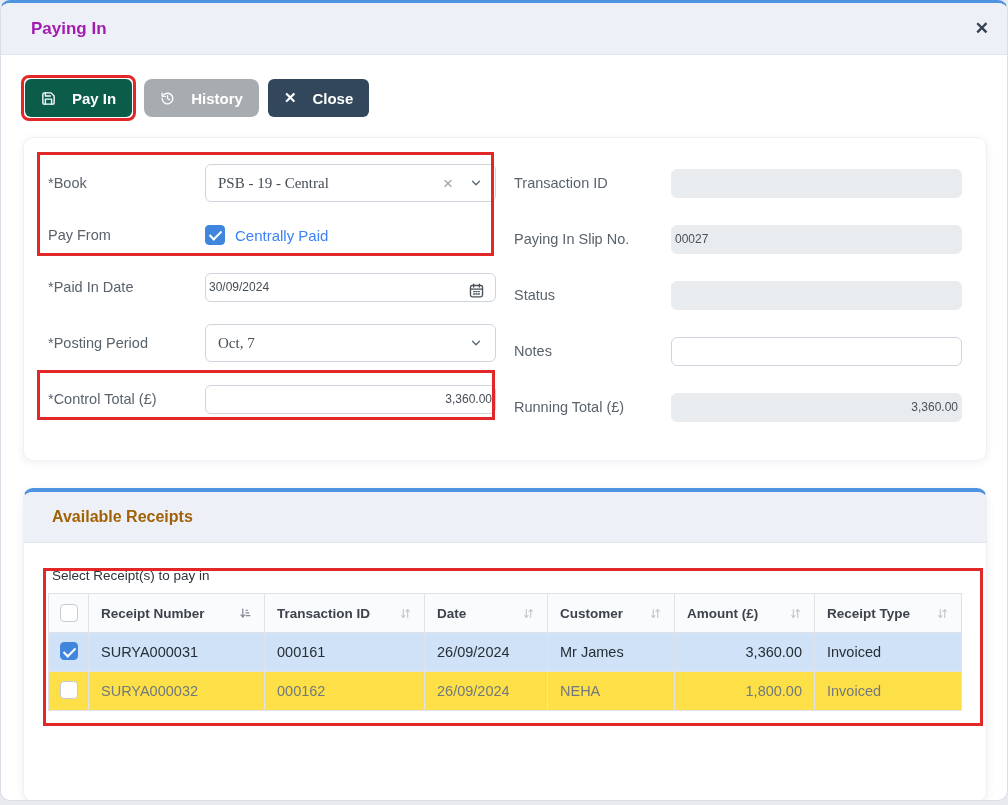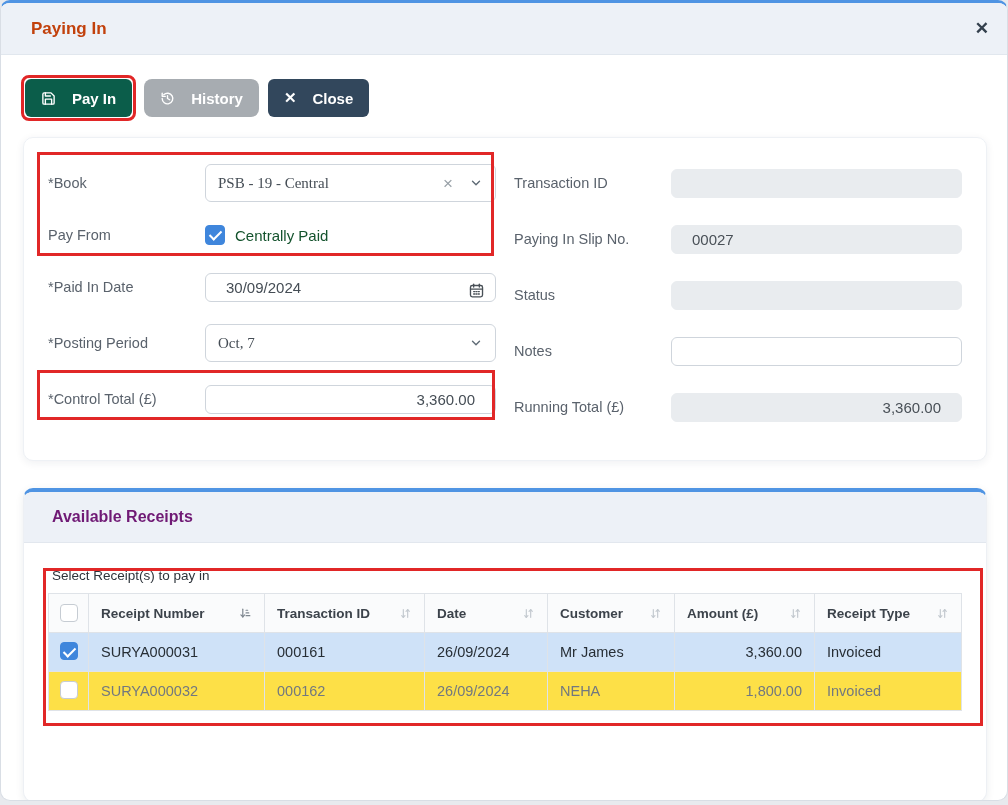--- a/index.html
+++ b/index.html
@@ -14,21 +14,21 @@
     position:absolute; left:0; top:0; width:1008px; height:801px;
     background:#fff; border-radius:10px;
     border:1px solid #d9dee5; border-top:3px solid #4f94e3;
     overflow:hidden;
   }
   
   .modal-header {
     height:52px; background:#edf1f7; border-bottom:1px solid #e1e7ee;
     display:flex; align-items:center; padding:0 18px 0 30px;
   }
-  .modal-title { font-size:17px; font-weight:700; color:#c2410c; flex:1; }
+  .modal-title { font-size:17px; font-weight:700; color:#a21caf; flex:1; }
   .modal-close { font-size:17px; font-weight:700; color:#33404d; cursor:pointer; line-height:1; }
   
   .toolbar { position:absolute; left:20px; top:72px; display:flex; align-items:center; }
   .payin-wrap { border:3px solid #e12727; border-radius:8px; padding:1px; }
   .btn {
     height:38px; padding:0 16px; border:none; border-radius:6px;
     display:inline-flex; align-items:center; gap:16px;
     font-family:"Liberation Sans",sans-serif; font-size:15px; font-weight:700; color:#fff; cursor:pointer;
   }
   .btn svg { display:block; }
@@ -50,50 +50,50 @@
   .fctrl { flex:1; min-width:0; }
   .select-box {
     height:38px; border:1px solid #cfd5dc; border-radius:6px; background:#fff;
     display:flex; align-items:center; padding:0 12px; font-size:15px; color:#454d55; cursor:pointer;
   }
   .select-box .val { flex:1; white-space:nowrap; overflow:hidden;font-family:Liberation Serif, serif; }
   .clear-x { color:#99a1a8; font-size:17px; margin-right:16px; line-height:1; }
   .chev svg { display:block; }
   input.tin {
     width:100%; height:29px; border:1px solid #cfd5dc; border-radius:6px;
-    padding:0 20px; font-family:"Liberation Sans",sans-serif; font-size:15px; color:#454d55; background:#fff;
+    padding:0 3px; font-family:"Liberation Sans",sans-serif; font-size:12px; color:#454d55; background:#fff;
   }
   input.tin:disabled { background:#e9ecef; border-color:#e9ecef; color:#495057; }
   input.ralign { text-align:right; }
   .date-wrap { position:relative; }
   .date-wrap .cal { position:absolute; right:11px; top:9px; pointer-events:none; }
   .chk-row { display:flex; align-items:center; gap:10px; }
   input[type=checkbox] {
     appearance:none; -webkit-appearance:none;
     width:18px; height:18px; border:1px solid #c6ccd3; border-radius:4px; background:#fff;
     position:relative; cursor:pointer; flex:0 0 auto;
   }
   input[type=checkbox].big { width:20px; height:20px; }
   input[type=checkbox]:checked { background:#3f86dc; border-color:#3f86dc; }
   input[type=checkbox]:checked::after {
     content:""; position:absolute; left:5.5px; top:2px; width:5px; height:10px;
     border:solid #fff; border-width:0 2.5px 2.5px 0; transform:rotate(45deg);
   }
-  .chk-label { font-size:15px; color:#14532d; }
+  .chk-label { font-size:15px; color:#3b82f6; }
   
   .card2 {
     position:absolute; left:22px; top:485px; width:964px; height:314px;
     background:#fff; border:1px solid #edf0f4; border-top:4px solid #4f94e3; border-radius:10px;
     box-shadow:0 2px 8px rgba(30,45,65,.08); overflow:hidden;
   }
   .card2-header {
     height:51px; background:#edf1f7; border-bottom:1px solid #e2e7ee;
     display:flex; align-items:center; padding:0 28px;
   }
-  .card2-title { font-size:16px; font-weight:700; color:#701a75;text-align:right; }
+  .card2-title { font-size:16px; font-weight:700; color:#a16207;text-align:right; }
   .table-area { padding:25px 24px 0; }
   .tbl-caption { font-size:13.5px; color:#2e343b; margin-bottom:10px; margin-left:4px; }
   table { width:100%; border-collapse:collapse; table-layout:fixed; }
   th, td { border:1px solid #dfe3e8; padding:0 12px; height:39px; }
   thead th { background:#fafbfc; text-align:left; font-size:13.5px; font-weight:700; color:#3c434b; }
   .th-inner { display:flex; align-items:center; justify-content:space-between; gap:6px; }
   td { font-size:14.5px; }
   tr.selected td { background:#cfe2f8; color:#272e35; }
   tr.plain td { background:#fde047; color:#72787f; }
   td.center, th.center { text-align:center; padding:0; }

